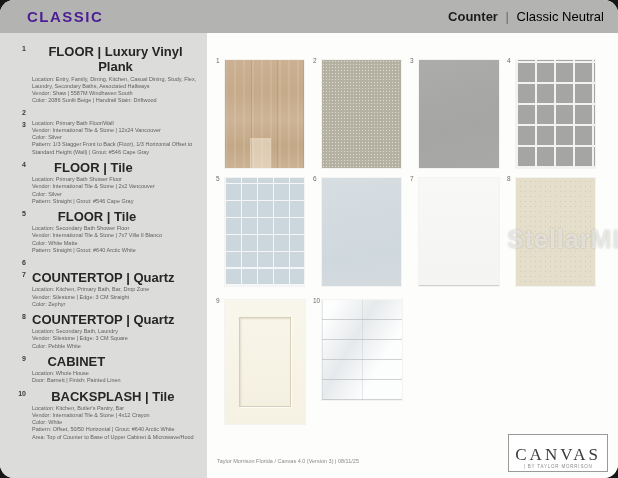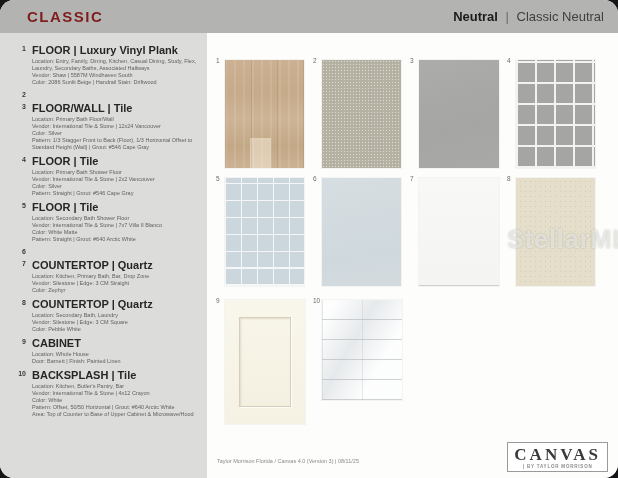--- a/index.html
+++ b/index.html
@@ -10,39 +10,39 @@
   }
   .page{
     position:relative;width:618px;height:478px;border-radius:14px;
     background:#fdfdfc;overflow:hidden;
   }
   
   .header{
     height:33px;background:#b3b3b1;display:flex;align-items:center;
     justify-content:space-between;padding:0 14px 0 27px;box-sizing:border-box;
   }
-  .brand{font-size:15px;font-weight:bold;letter-spacing:1.5px;color:#7f1d1d;text-align:right;}
+  .brand{font-size:15px;font-weight:bold;letter-spacing:1.5px;color:#4c1d95;text-align:right;}
   .header-right{font-size:13px;color:#3c3c3c;white-space:nowrap;}
   .header-right .collection{font-weight:bold;color:#1c1c1c;}
   .header-right .divider{color:#6a6a6a;margin:0 4px;}
-  .header-right .palette{color:#404040;}
+  .header-right .palette{color:#000000;}
   
   .content{display:flex;height:445px;}
   .sidebar{
     width:207px;min-width:207px;background:#dcdcda;box-sizing:border-box;
     padding:11px 8px 6px 13px;overflow:hidden;
   }
   .main{flex:1;position:relative;background:#fdfdfc;}
   
   .spec{display:flex;margin-bottom:4px;}
   .spec .num{
     width:13px;min-width:13px;text-align:right;margin-right:6px;
     font-size:7px;font-weight:bold;color:#3a3a3a;padding-top:1px;
   }
-  .spec .title{font-size:11px;font-weight:bold;color:#262626;margin-bottom:1.5px;}
+  .spec .title{font-size:13px;font-weight:bold;color:#262626;margin-bottom:1.5px;text-align:center;}
   .spec .line{font-size:5.5px;line-height:1.3;color:#5f5f5f;}
   
   .swatch{position:absolute;}
   .swatch .chip{position:absolute;inset:0;box-shadow:0 0 0 1px rgba(0,0,0,0.04);}
   .swatch .tag{
     position:absolute;left:-9px;top:-3px;font-size:6.5px;color:#6b6b6b;
   }
   
   .tx-wood{
     background:
@@ -107,37 +107,37 @@
     position:absolute;left:300px;top:192px;font-size:25px;font-weight:bold;
     color:rgba(255,255,255,0.55);letter-spacing:1px;white-space:nowrap;
     text-shadow:0 0 2px rgba(140,140,130,0.55);pointer-events:none;
   }
   
   .footer-note{
     position:absolute;left:10px;bottom:14px;font-size:5.5px;color:#8b8b8b;
   }
   .canvas-logo{
     position:absolute;right:10px;bottom:6px;border:1px solid #9a9a9a;
-    padding:3px 6px 2px 6px;background:#fff;text-align:center;font-weight:bold;
+    padding:11px 6px 2px 6px;background:#fff;text-align:center;
   }
   .canvas-logo .logo-word{
     font-family:"Liberation Serif","DejaVu Serif",serif;font-size:17px;
     letter-spacing:3px;color:#3a3a3a;line-height:1;
   }
   .canvas-logo .logo-sub{font-size:4.5px;color:#8a8a8a;letter-spacing:0.8px;margin-top:1px;}
 </style>
 </head>
 <body>
 
 <div class="page">
 
   <div class="header">
     <div class="brand">CLASSIC</div>
     <div class="header-right">
-      <span class="collection">Neutral</span>
+      <span class="collection">Counter</span>
       <span class="divider">|</span>
       <span class="palette">Classic Neutral</span>
     </div>
   </div>
 
   <div class="content">
 
     <div class="sidebar">
 
       <div class="spec">
@@ -150,21 +150,20 @@
         </div>
       </div>
 
       <div class="spec">
         <div class="num">2</div>
       </div>
 
       <div class="spec">
         <div class="num">3</div>
         <div class="body">
-          <div class="title">FLOOR/WALL | Tile</div>
           <div class="line">Location: Primary Bath Floor/Wall</div>
           <div class="line">Vendor: International Tile &amp; Stone | 12x24 Vancouver</div>
           <div class="line">Color: Silver</div>
           <div class="line">Pattern: 1/3 Stagger Front to Back (Floor), 1/3 Horizontal Offset to Standard Height (Wall) | Grout: #546 Cape Gray</div>
         </div>
       </div>
 
       <div class="spec">
         <div class="num">4</div>
         <div class="body">

